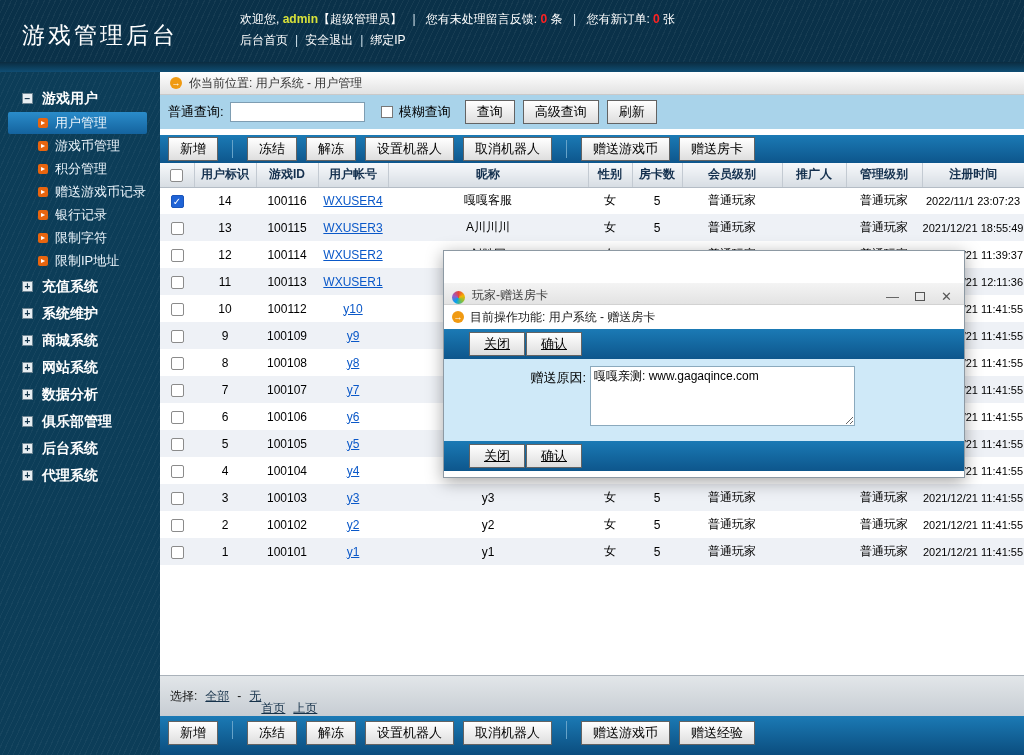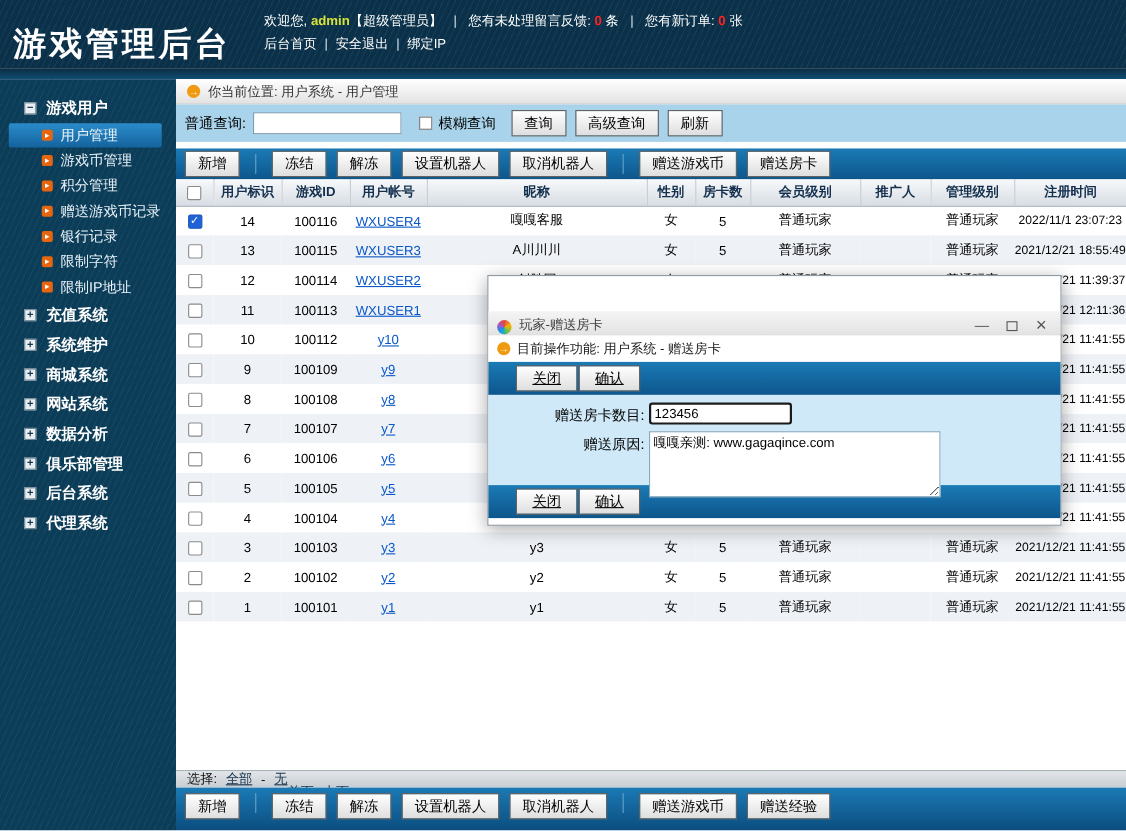--- a/index.html
+++ b/index.html
@@ -3,21 +3,21 @@
 <meta charset="utf-8">
 <style>
   * { margin:0; padding:0; box-sizing:border-box; }
   html,body { width:1024px; height:755px; overflow:hidden; }
   body { position:relative; font-family:"Liberation Sans","DejaVu Sans",sans-serif; background:#fff; }
 
   
   .header { position:absolute; left:0; top:0; width:1024px; height:62px;
     background-color:#0a3149;
     background-image:repeating-linear-gradient(115deg, rgba(255,255,255,0.05) 0 1px, transparent 1px 5px); }
-  .logo { position:absolute; left:12px; top:20px; color:#fff; font-size:30px; font-weight:bold; letter-spacing:3px; }
+  .logo { position:absolute; left:22px; top:20px; color:#fff; font-size:23px; font-weight:normal; letter-spacing:3px; }
   .header-info { position:absolute; left:240px; top:9px; color:#fff; font-size:12px; line-height:21px; }
   .header-info .uname { color:#d8e23a; font-weight:bold; }
   .header-info .red { color:#ff2222; font-weight:bold; }
   .header-info .pipe { margin:0 7px; color:#cfe0ea; }
   .header-link { color:#fff; text-decoration:none; cursor:pointer; }
   .header-strip { position:absolute; left:0; top:62px; width:1024px; height:10px;
     background:linear-gradient(180deg,#0b2c40 0%,#0f4e74 100%); }
 
   
   .sidebar { position:absolute; left:0; top:72px; width:160px; height:683px;
@@ -60,21 +60,21 @@
   table.grid thead th:first-child { border-left:none; }
   table.grid td { height:27px; text-align:center; color:#000; overflow:hidden; white-space:nowrap; }
   tr.alt { background:#eef1f6;padding-left:36px; }
   td.time { font-size:11px; }
   a.link { color:#0a58c8; text-decoration:underline; cursor:pointer; }
   .checkbox { width:13px; height:13px; border:1px solid #8b8b8b; border-radius:2px; background:#fff;
     display:inline-block; vertical-align:middle; line-height:12px; font-size:10px; cursor:pointer; }
   .checkbox.checked { background:#1f63d6; border-color:#1a55bb; color:#fff; }
 
   
-  .pagination { position:absolute; left:0; bottom:39px; width:864px; height:16px;
+  .pagination { position:absolute; left:0; bottom:39px; width:864px; height:41px;
     background:linear-gradient(180deg,#e2e6e9 0%,#c7cdd3 100%); border-top:1px solid #aab2ba;
     display:flex; align-items:center; font-size:12px; color:#111; padding:0 10px; }
   .pagination .pg-left { display:flex; gap:8px; align-items:center; }
   .pagination .pg-center { flex:1; text-align:center; }
   .pagination .pg-right { display:flex; gap:8px;margin-top:24px; }
   .pg-link { text-decoration:underline; color:#16324a; cursor:pointer;text-align:center; }
   .toolbar-bottom { position:absolute; left:0; bottom:0; width:864px; height:39px;
     background:linear-gradient(180deg,#1b7ab5 0%,#0b4d7e 100%); display:flex; align-items:flex-start;
     gap:9px; padding:5px 0 0 8px; }
 
@@ -474,24 +474,20 @@
   <div class="modal-crumb">
     <span class="crumb-icon">→</span>
     <span>目前操作功能: 用户系统 - 赠送房卡</span>
   </div>
   <div class="modal-strip">
     <button class="btn">关闭</button>
     <button class="btn">确认</button>
   </div>
   <div class="modal-form">
     <div class="form-row">
-      <span class="form-label">赠送房卡数目:</span>
-      <input class="count-input" type="text" value="123456" style="">
-    </div>
-    <div class="form-row">
       <span class="form-label">赠送原因:</span>
       <textarea class="reason-area" style="">嘎嘎亲测: www.gagaqince.com</textarea>
     </div>
   </div>
   <div class="modal-strip">
     <button class="btn">关闭</button>
     <button class="btn">确认</button>
   </div>
 </div>
 

